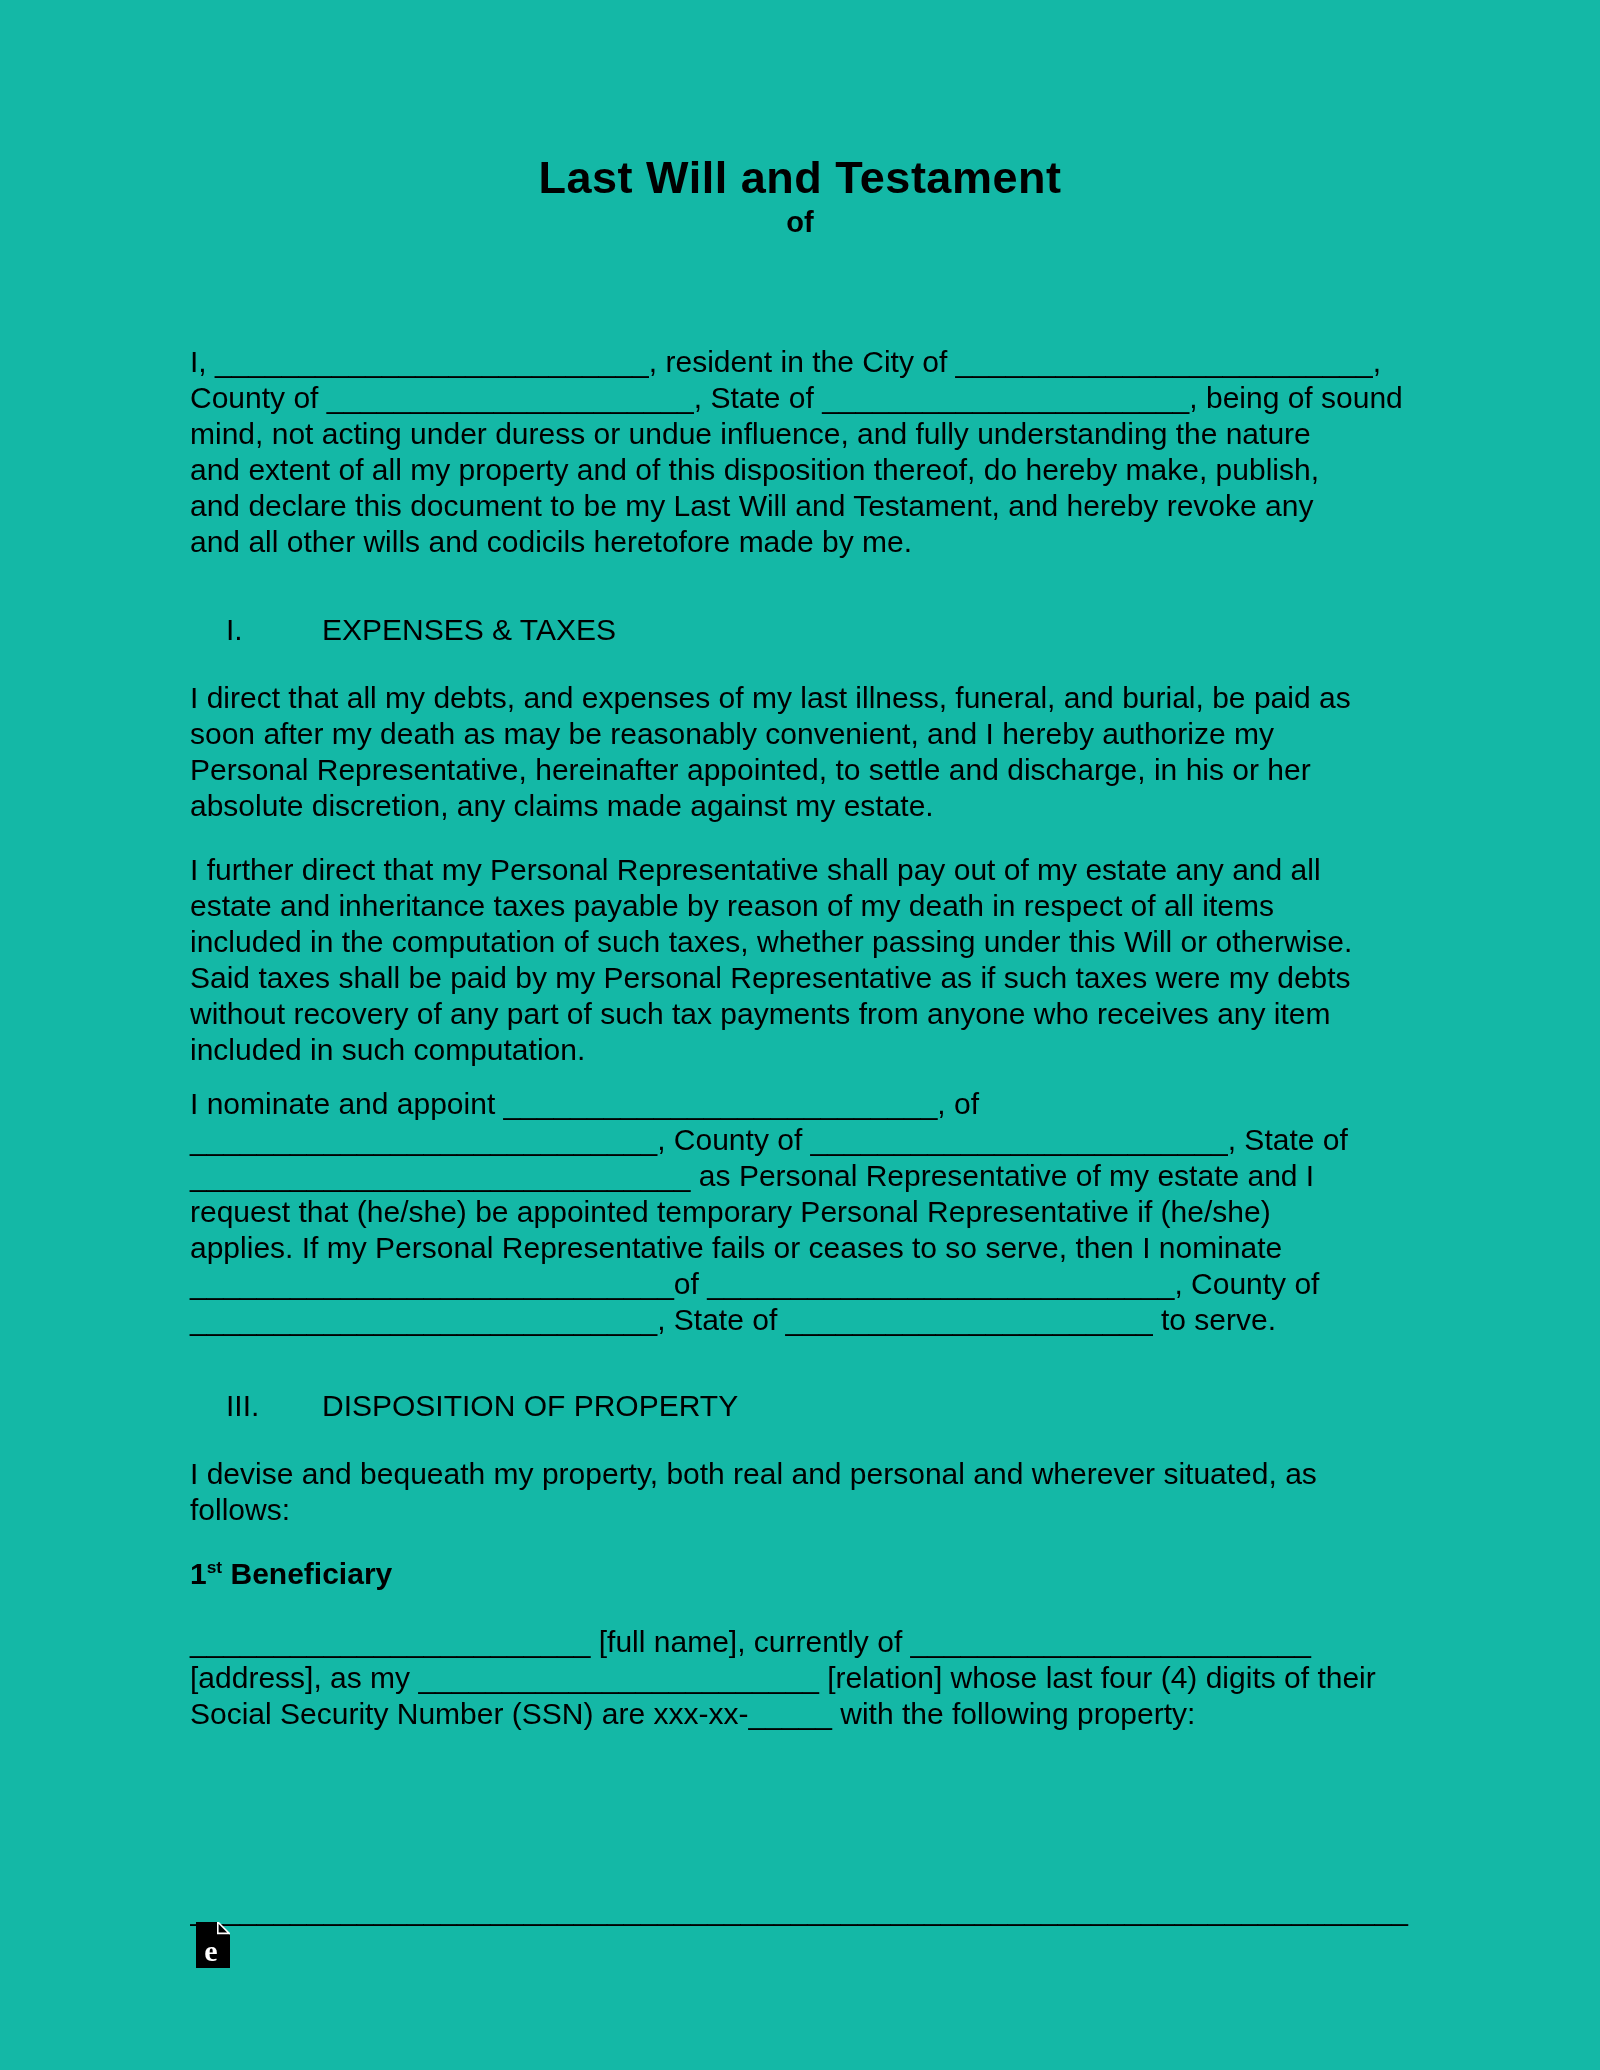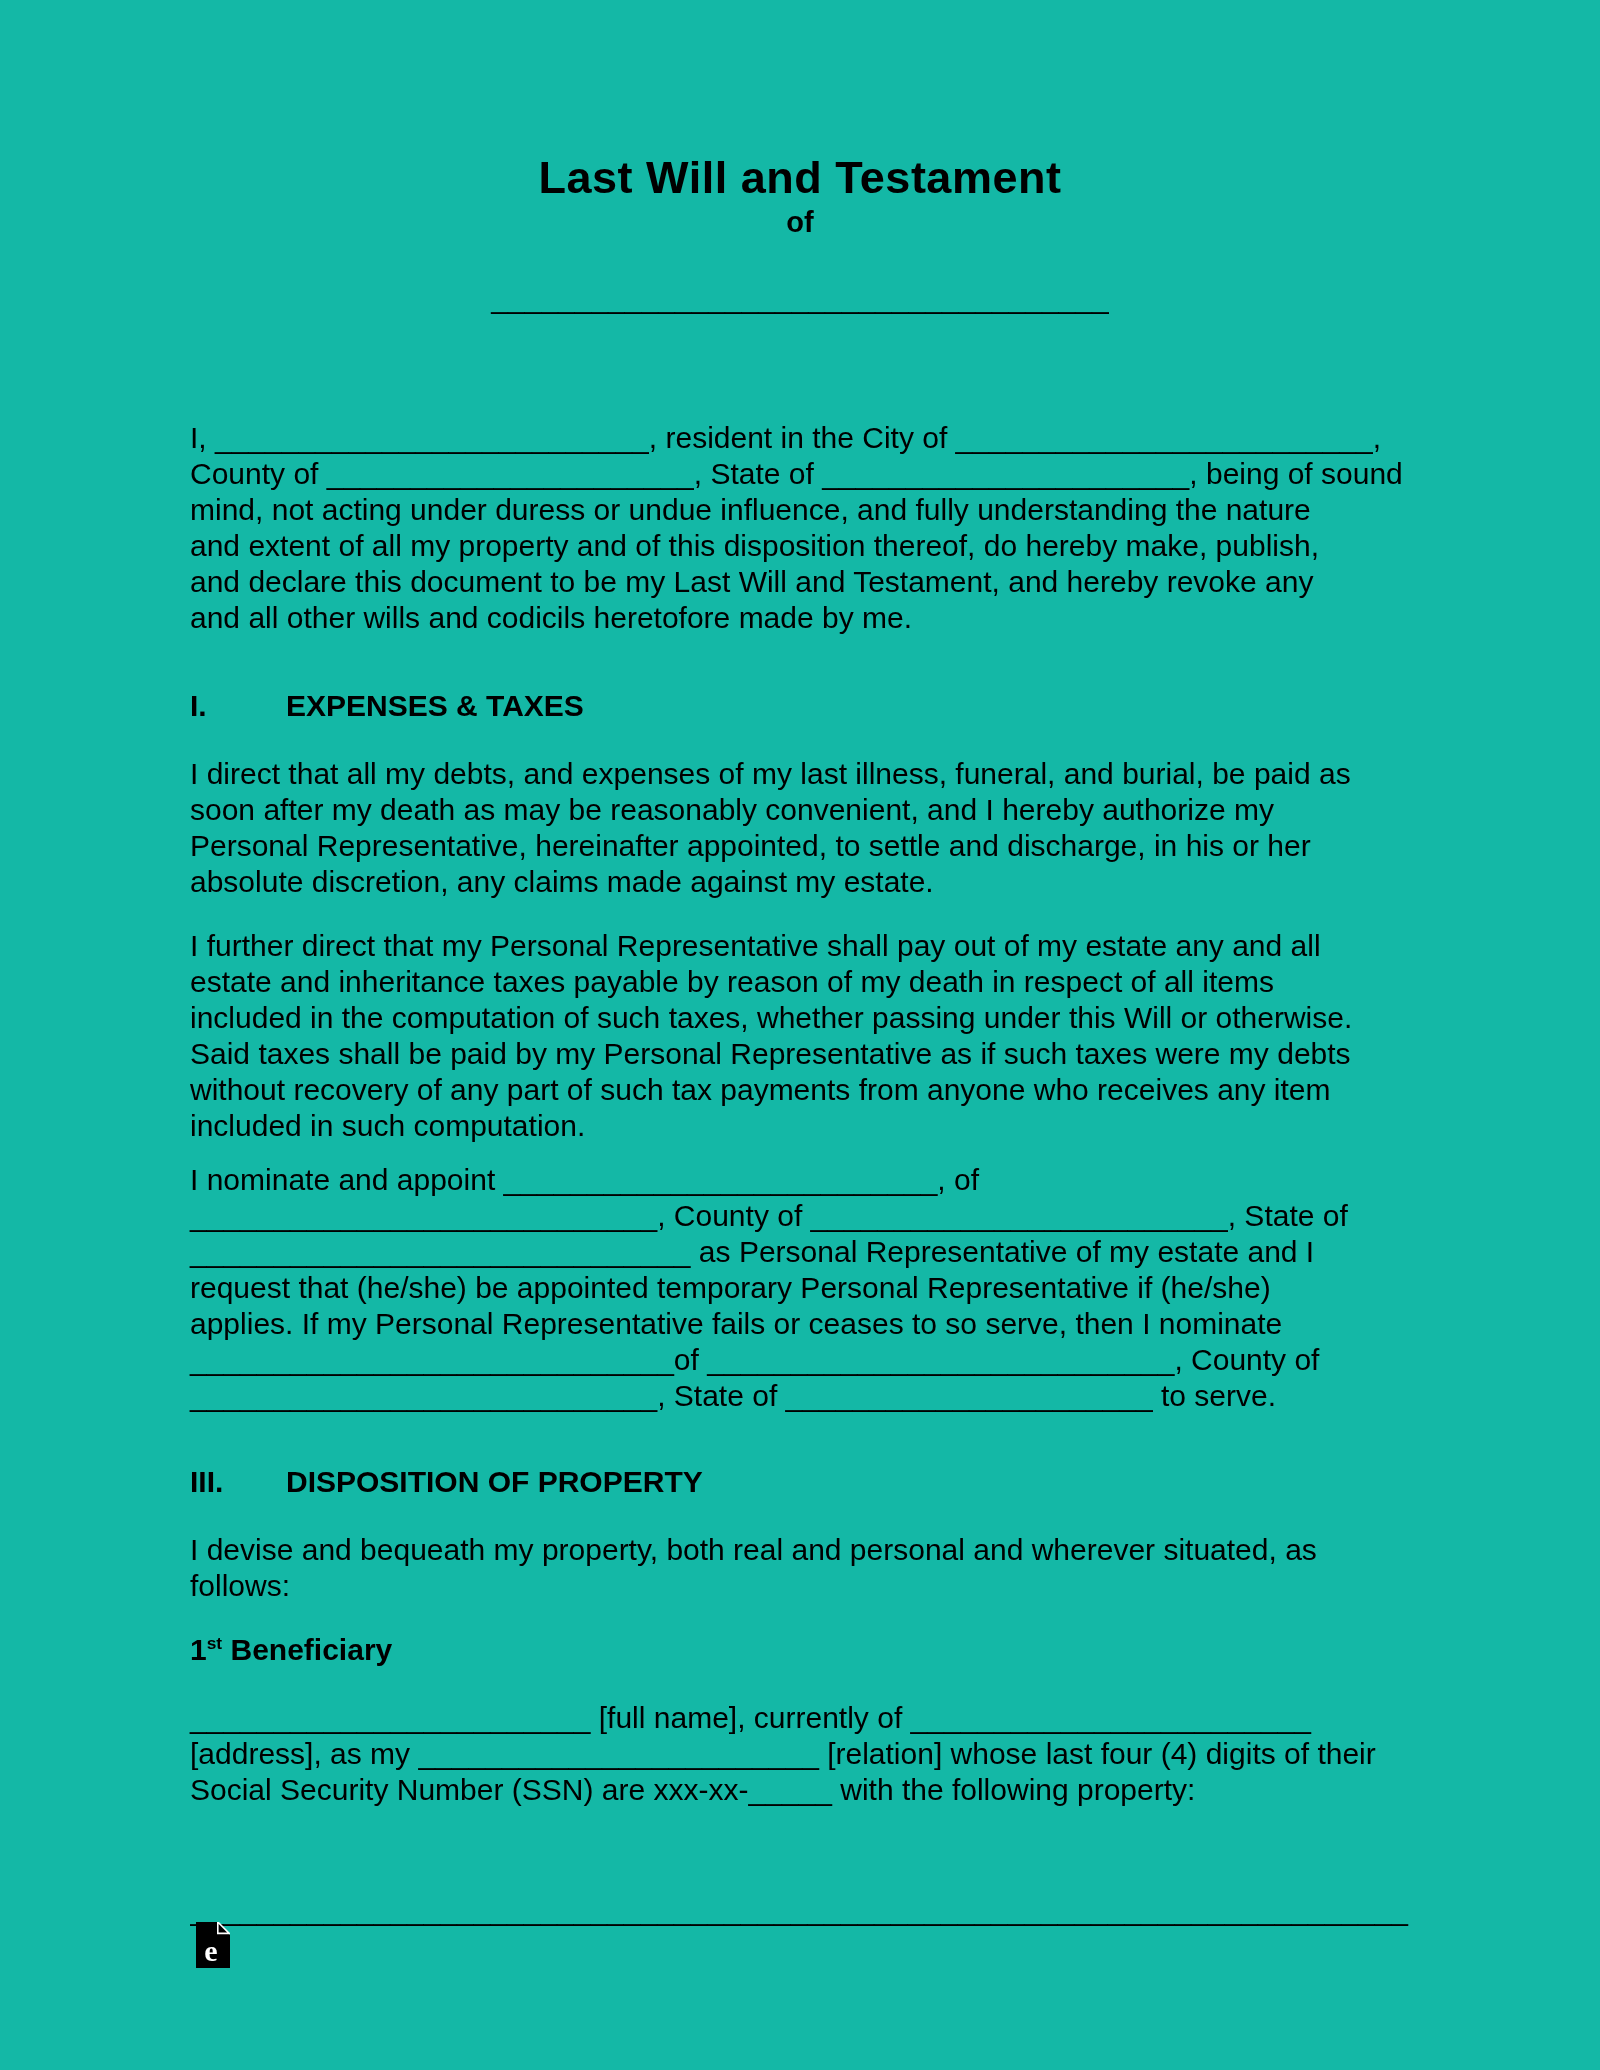--- a/index.html
+++ b/index.html
@@ -33,22 +33,23 @@
   .name-blank-line {
     text-align: center;
     margin-top: 40px;
     white-space: pre;
   }
   .para {
     white-space: pre;      
   }
   .intro { margin-top: 104px; }
   .sec-heading {
-    font-weight: bold;
+    font-weight: normal;
     white-space: pre;
+    margin-left: 36px;
   }
   .sec-num { display: inline-block; min-width: 96px; }
   .h1 { margin-top: 52px; }
   .p1a { margin-top: 32px; }
   .p1b { margin-top: 28px; }
   .h2 { margin-top: 42px; }
   .p2a { margin-top: 18px; }
   .h3 { margin-top: 50px; }
   .p3a { margin-top: 32px; }
   .ben-heading { font-weight: bold; margin-top: 28px; }
@@ -77,21 +78,20 @@
   }
 </style>
 </head>
 <body>
 
 <div class="page">
 
   <div class="title">Last Will and Testament</div>
   <div class="subtitle">of</div>
 
-  <div class="name-blank-line">_____________________________________</div>
 
   <div class="para intro">I, __________________________, resident in the City of _________________________,
 County of ______________________, State of ______________________, being of sound
 mind, not acting under duress or undue influence, and fully understanding the nature
 and extent of all my property and of this disposition thereof, do hereby make, publish,
 and declare this document to be my Last Will and Testament, and hereby revoke any
 and all other wills and codicils heretofore made by me.</div>
 
   <div class="sec-heading h1"><span class="sec-num">I.</span><span>EXPENSES &amp; TAXES</span></div>
   <div class="para p1a">I direct that all my debts, and expenses of my last illness, funeral, and burial, be paid as

